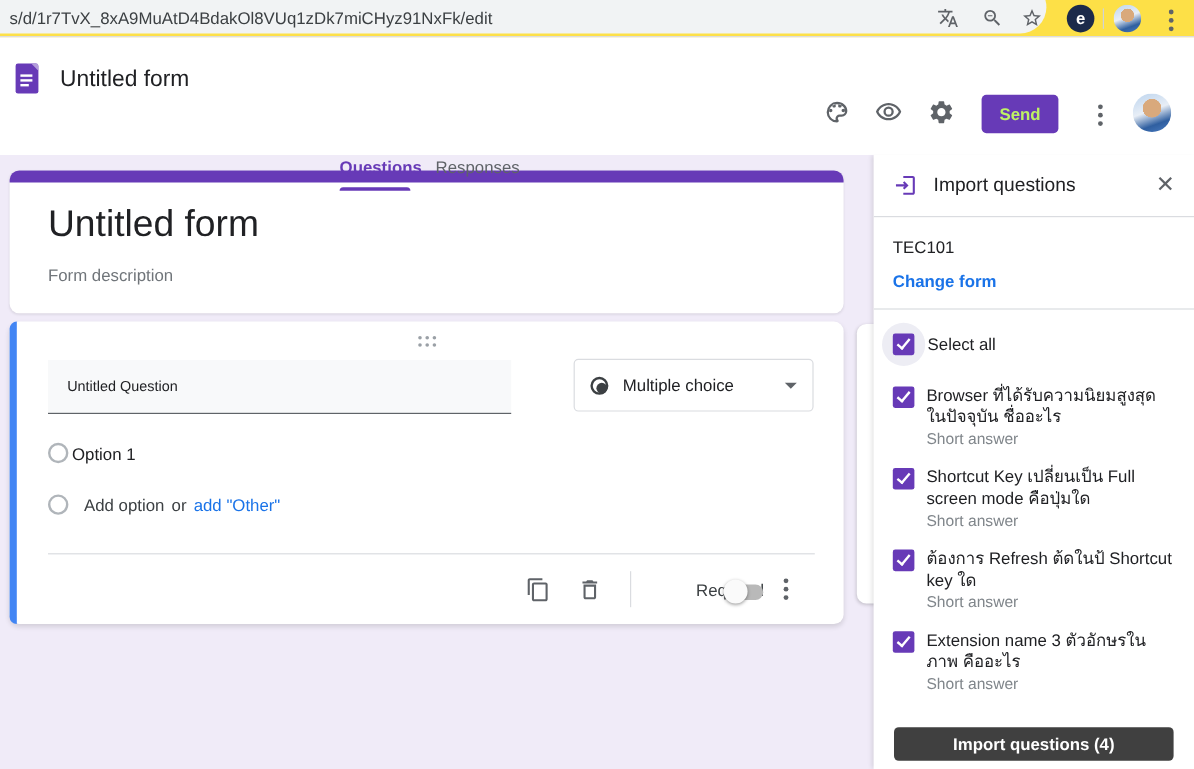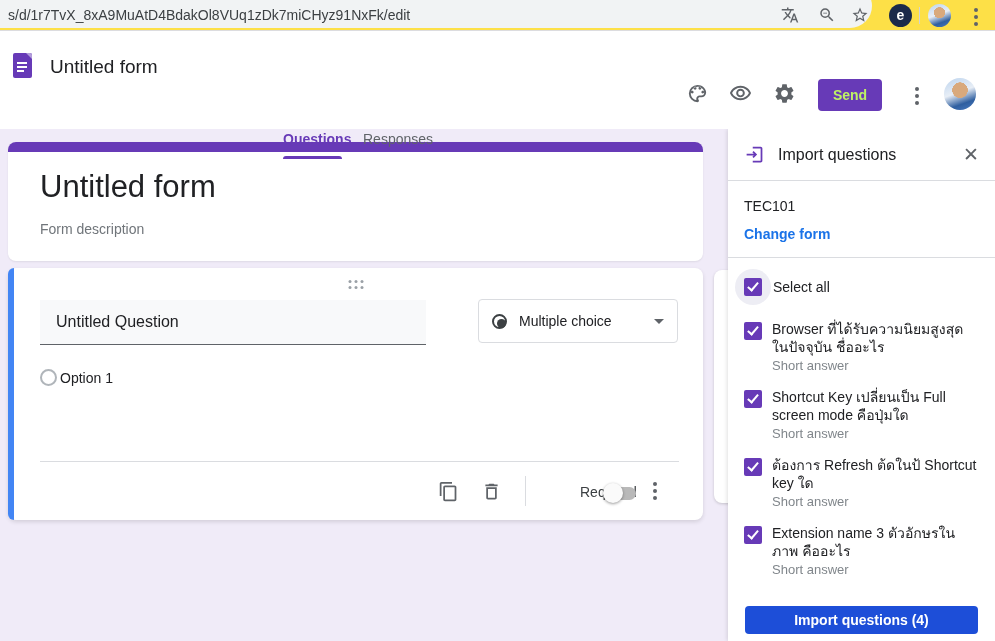--- a/index.html
+++ b/index.html
@@ -53,21 +53,21 @@
   .form-title { position:absolute; top:27px; left:32px; font-size:31px; color:#202124; }
   .form-desc { position:absolute; top:79px; left:32px; font-size:14px; color:#70757a; }
 
   .question-card { position:absolute; top:268px; left:8px; width:695px; height:252px; background:#fff; border-radius:8px;
                    box-shadow:0 2px 4px rgba(0,0,0,.12); z-index:2; }
   .active-bar { position:absolute; top:0; left:0; width:6px; height:100%; background:#4285f4; border-radius:8px 0 0 8px; }
   .drag-handle { position:absolute; top:12px; left:50%; transform:translateX(-50%); display:grid;
                  grid-template-columns:repeat(3,3px); gap:3px; }
   .drag-handle i { width:3px; height:3px; border-radius:50%; background:#9aa0a6; }
   .q-input { position:absolute; top:300px; left:40px; width:386px; height:45px; background:#f8f9fa;
-             border-bottom:1px solid #5f6368; font-size:16px; color:#202124; display:flex; align-items:center; padding:0 16px; cursor:text;text-align:center; }
+             border-bottom:1px solid #5f6368; font-size:12px; color:#202124; display:flex; align-items:center; padding:0 16px; cursor:text;text-align:center; }
   .type-dropdown { position:absolute; top:299px; left:478px; width:200px; height:44px; border:1px solid #dadce0; border-radius:4px;
                    display:flex; align-items:center; padding:0 13px; cursor:pointer; background:#fff; }
   .radio-checked { width:15px; height:15px; border:2px solid #3c4043; border-radius:50%; position:relative; flex:0 0 auto; }
   .radio-checked::after { content:""; position:absolute; left:3px; top:3px; width:9px; height:9px; border-radius:50%; background:#3c4043; }
   .type-label { margin-left:12px; font-size:14px; color:#202124; }
   .caret-down { margin-left:auto; width:0; height:0; border-left:5px solid transparent; border-right:5px solid transparent;
                 border-top:5px solid #5f6368; }
   .option-row { position:absolute; left:40px; display:flex; align-items:center; }
   .radio-empty { width:17px; height:17px; border:2px solid #b0b5ba; border-radius:50%; flex:0 0 auto; }
   .option-label { margin-left:3px; font-size:14px; color:#202124; }
@@ -101,21 +101,21 @@
   .cb-halo { width:36px; height:36px; border-radius:50%; background:#ededf4; display:flex; align-items:center; justify-content:center; }
   .checkbox { position:relative; width:18px; height:18px; background:#673ab7; border-radius:2px; flex:0 0 auto; cursor:pointer; }
   .checkbox::after { content:""; position:absolute; left:6px; top:2px; width:4px; height:9px;
                      border:solid #fff; border-width:0 2px 2px 0; transform:rotate(40deg); }
   .select-all-label { margin-left:2px; font-size:14px; color:#202124; }
   .q-item { margin:15px 16px 0 16px; display:flex; align-items:flex-start; }
   .q-item .checkbox { margin-top:2px; }
   .q-item-body { margin-left:10px; width:212px; }
   .q-item-text { font-size:14px; line-height:18px; color:#202124; }
   .q-item-type { margin-top:2px; font-size:13px; color:#80868b; }
-  .import-btn { position:absolute; left:17px; bottom:7px; width:233px; height:28px; background:#1d4ed8; border:none; border-radius:4px;
+  .import-btn { position:absolute; left:17px; bottom:7px; width:233px; height:28px; background:#404040; border:none; border-radius:4px;
                 color:#fff; font-size:14px; font-weight:bold; font-family:"Liberation Sans",sans-serif; cursor:pointer; }
 </style>
 </head>
 <body>
 
 <div id="screen">
 
   <div class="browser-bar">
     <div class="omnibox"></div>
     <div class="url-text">s/d/1r7TvX_8xA9MuAtD4BdakOl8VUq1zDk7miCHyz91NxFk/edit</div>
@@ -202,20 +202,26 @@
   </div>
   <div class="q-input" style="z-index:4;">Untitled Question</div>
   <div class="type-dropdown" style="z-index:4;">
     <span class="radio-checked"></span>
     <span class="type-label">Multiple choice</span>
     <span class="caret-down"></span>
   </div>
   <div class="option-row" style="top:369px; z-index:4;">
     <span class="radio-empty"></span>
     <span class="option-label">Option 1</span>
+  </div>
+  <div class="option-row" style="top:412px; z-index:4;">
+    <span class="radio-empty"></span>
+    <span class="addopt-label">Add option</span>
+    <span class="or-label">or</span>
+    <span class="add-other">add "Other"</span>
   </div>
   <div class="card-divider" style="z-index:4;"></div>
   <span class="ficon" style="left:435px; z-index:4;">
     <svg viewBox="0 0 24 24">
         <path d="M16 1H4c-1.1 0-2 .9-2 2v14h2V3h12V1zm3 4H8c-1.1 0-2 .9-2 2v14c0 1.1.9 2 2 2h11c1.1 0 2-.9 2-2V7c0-1.1-.9-2-2-2zm0 16H8V7h11v14z"></path>
       </svg>
   </span>
   <span class="ficon" style="left:478px; z-index:4;">
     <svg viewBox="0 0 24 24">
         <path d="M6 19c0 1.1.9 2 2 2h8c1.1 0 2-.9 2-2V7H6v12zM8 9h8v10H8V9zm7.5-5l-1-1h-5l-1 1H5v2h14V4h-3.5z"></path>

